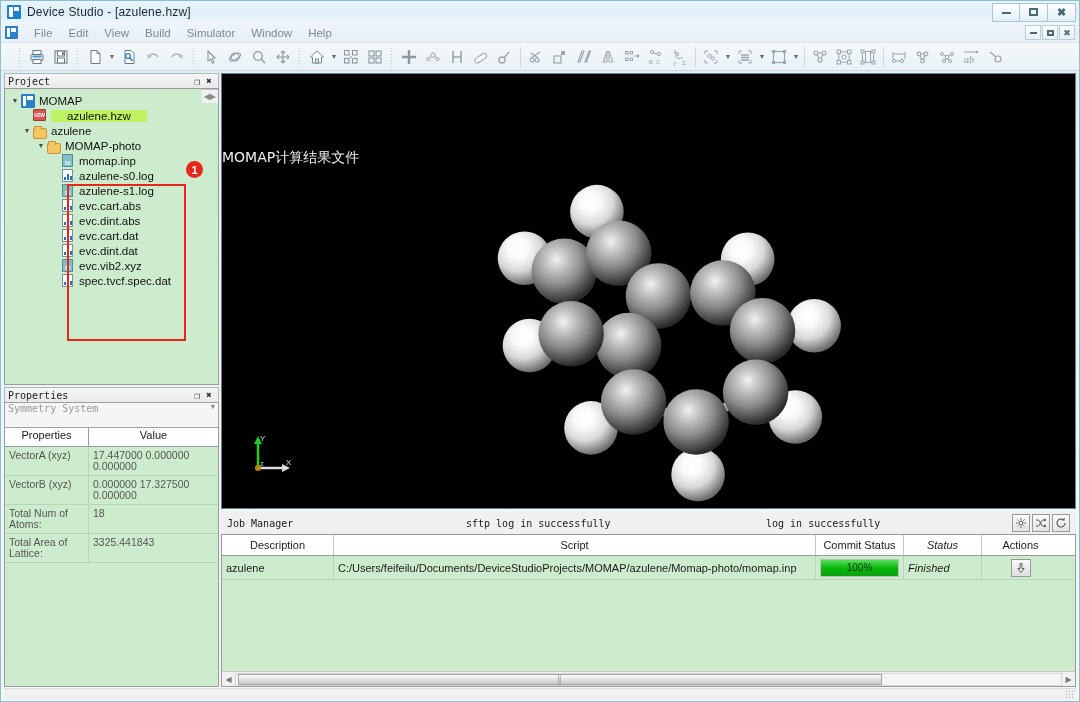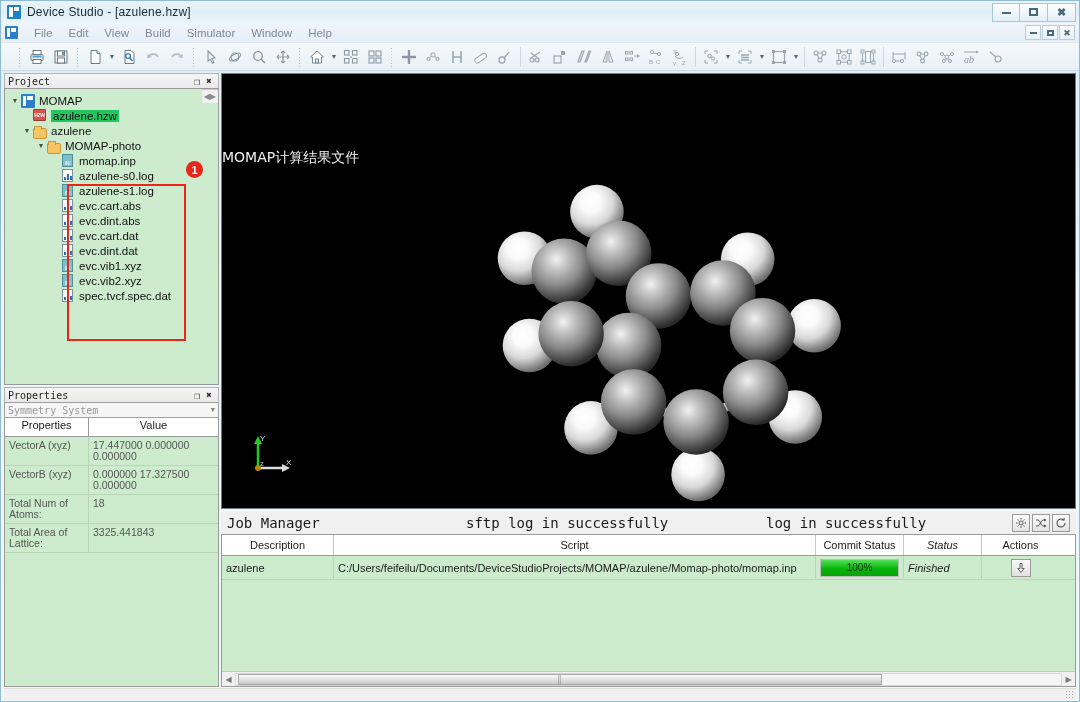--- a/index.html
+++ b/index.html
@@ -131,21 +131,21 @@
     flex:1; padding:4px 0 0 4px; overflow:hidden;
     font-size:11.5px; color:#1a1a1a;
   }
   .tnode { display:flex; align-items:center; height:15px; white-space:nowrap; }
   .twist {
     width:12px; text-align:center; font-size:7px; color:#4a4a4a; flex:none;
   }
   .tspace { width:12px; flex:none; }
   .ticon { width:14px; height:14px; margin-right:4px; flex:none; position:relative; }
   .tlabel { font-size:11.5px; color:#111; }
-  .tlabel.selected { background:#22c55e; padding:0 2px; }
+  .tlabel.selected { background:#bef264; padding:0 16px; }
 
   
   .ic-proj { background:#2a7fc6; border-radius:1px; }
   .ic-proj:before { content:""; position:absolute; left:2px; top:2px; width:3px; height:10px; background:#fff; }
   .ic-proj:after  { content:""; position:absolute; left:6px; top:2px; width:6px; height:4px; background:#fff; }
   .ic-folder {
     background:#f5c663; border:1px solid #c9953a; border-radius:1px 2px 2px 2px;
     margin-top:2px; height:11px; width:14px;
   }
   .ic-folder:before {
@@ -186,22 +186,22 @@
 
   .hscroll {
     height:14px; border-top:1px solid #c8c8c8; background:#f0f0f0;
     display:flex; align-items:center; justify-content:space-between; padding:0 2px;
     color:#8a8a8a; font-size:8px;
   }
 
   
   .props-wrap { height: 300px; margin-top:2px; display:flex; flex-direction:column; }
   .combo {
-    height:16px; border:1px solid #a0a0a0; background:#f5f5f5;
-    display:flex; align-items:center; padding:0 3px;
+    height:26px; border:1px solid #a0a0a0; background:#f5f5f5;
+    display:flex; padding:0 3px;
     font-family:"DejaVu Sans Mono", monospace; font-size:10px; color:#9a9a9a;
   }
   .combo .cv { flex:1; }
   .combo .ca { font-size:7px; color:#888; }
   .ptable {
     flex:1; border:1px solid #9a9a9a; border-top:none; background:#cdeccd;
     display:flex; flex-direction:column; overflow:hidden;
   }
   .prow { display:flex; border-bottom:1px solid #b6d6b6; min-height:22px; }
   .prow.header {
@@ -223,21 +223,21 @@
     color:#f0f0f0; font-size:14px;
     font-family:"DejaVu Sans", sans-serif;
   }
   .axis-ind { position:absolute; left:28px; bottom:28px; }
 
   
   .jobm { height:175px; margin-top:3px; display:flex; flex-direction:column; }
   .jobm-bar {
     height:22px; display:flex; align-items:center;
     background:#f0f0f0;
-    font-family:"DejaVu Sans Mono", monospace; font-size:14px; color:#1a1a1a;
+    font-family:"DejaVu Sans Mono", monospace; font-size:10px; color:#1a1a1a;
   }
   .jm-title { padding-left:6px; width:245px; }
   .jm-msg1 { width:300px; text-align:left; }
   .jm-msg2 { flex:1; }
   .jm-tools { display:flex; gap:2px; padding-right:6px; }
   .jm-tool {
     width:18px; height:18px; border:1px solid #9a9a9a;
     background:linear-gradient(to bottom,#fcfcfc,#e4e4e4);
     display:flex;align-items:center;justify-content:center; color:#555;
   }
@@ -746,28 +746,20 @@
               <span class="tlabel">evc.cart.dat</span>
             </div>
 
             <div class="tnode" style="padding-left:52px">
               <span class="ticon">
                   <span class="ic-file log"></span>
                 </span>
               <span class="tlabel">evc.dint.dat</span>
             </div>
 
-            <div class="tnode" style="padding-left:52px">
-              <span class="ticon">
-                  <span class="ic-file ini">
-                    <span class="tag">INI</span>
-                  </span>
-                </span>
-              <span class="tlabel">evc.vib1.xyz</span>
-            </div>
 
             <div class="tnode" style="padding-left:52px">
               <span class="ticon">
                   <span class="ic-file ini">
                     <span class="tag">INI</span>
                   </span>
                 </span>
               <span class="tlabel">evc.vib2.xyz</span>
             </div>
 

